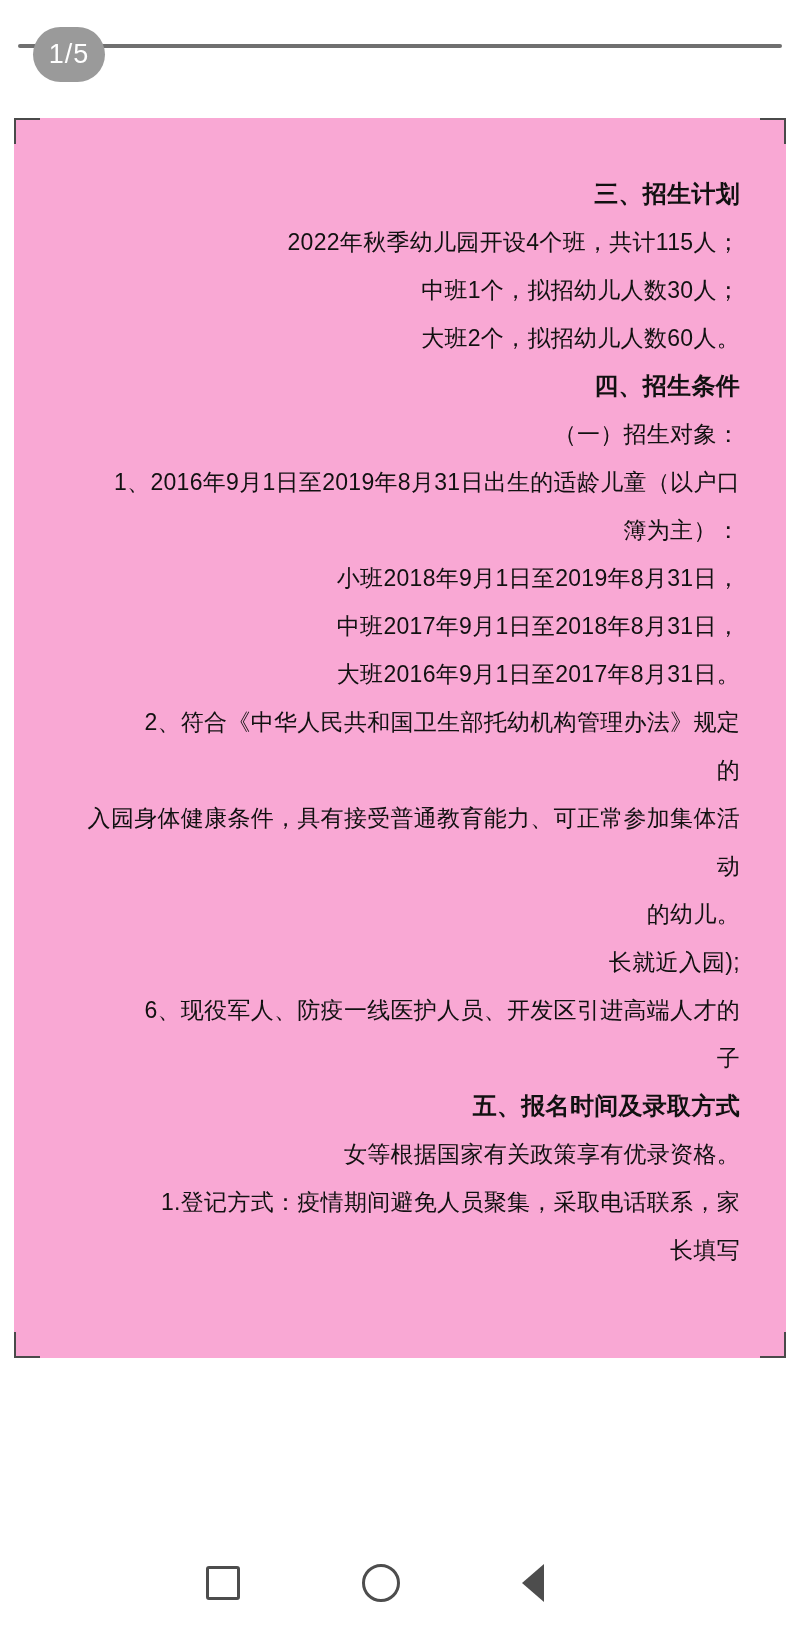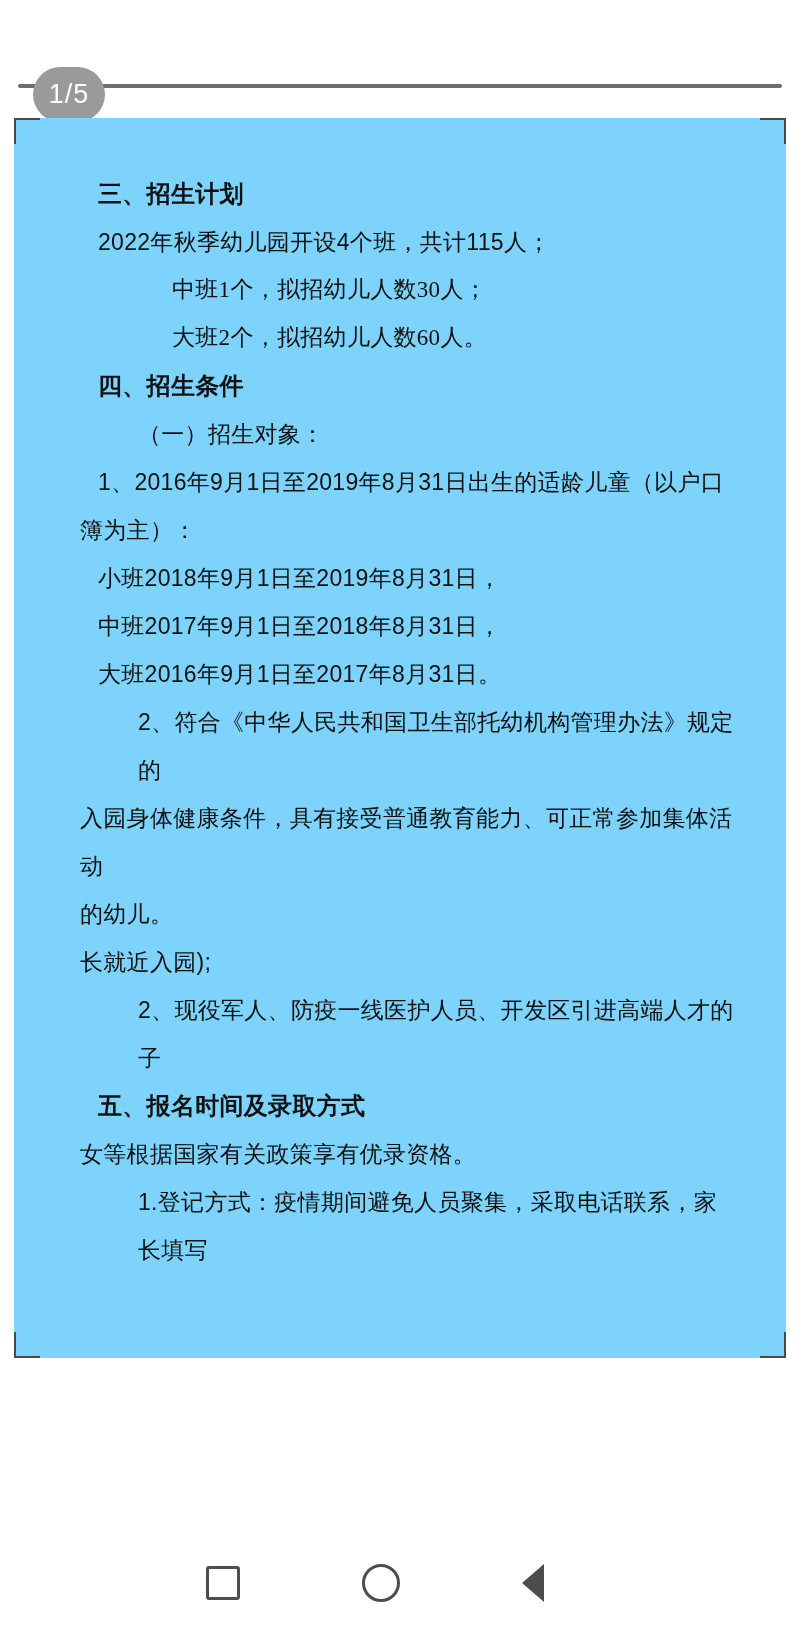--- a/index.html
+++ b/index.html
@@ -14,21 +14,20 @@
     font-family: "Liberation Sans", sans-serif;
     overflow: hidden;
   }
 
   
   #top-area {
     position: absolute;
     left: 0; top: 0;
     width: 800px;
     height: 110px;
-    margin-top: 40px;
   }
   #top-rule {
     position: absolute;
     left: 18px;
     top: 44px;
     width: 764px;
     height: 4px;
     background: #6f6f6f;
     border-radius: 2px;
   }
@@ -49,21 +48,22 @@
     font-family: "Liberation Sans", sans-serif;
   }
 
   
   #page-sheet {
     position: absolute;
     left: 14px;
     top: 118px;
     width: 772px;
     height: 1240px;
-    background: #7dd3fc;
+    background: #f9a8d4;
+    text-align: right;
   }
 
   
   .crop {
     position: absolute;
     width: 26px;
     height: 26px;
   }
   .crop i {
     position: absolute;
@@ -103,21 +103,21 @@
     font-family: "Liberation Sans", sans-serif;
     white-space: pre-wrap;
   }
   .heading {
     font-weight: bold;
     font-size: 24px;
     padding-left: 18px;
   }
   .indent1 { padding-left: 18px; }
   .indent2 { padding-left: 58px; }
-  .indent-deep { padding-left: 92px; font-family: Liberation Serif, serif; }
+  .indent-deep { padding-left: 92px; }
   .flush { padding-left: 0; }
 
   
   #nav-bar {
     position: absolute;
     left: 0;
     bottom: 0;
     width: 800px;
     height: 140px;
     background: #ffffff;
@@ -191,21 +191,21 @@
       <div class="p indent2">（一）招生对象：</div>
       <div class="p indent1">1、2016年9月1日至2019年8月31日出生的适龄儿童（以户口</div>
       <div class="p flush">簿为主）：</div>
       <div class="p indent1">小班2018年9月1日至2019年8月31日，</div>
       <div class="p indent1">中班2017年9月1日至2018年8月31日，</div>
       <div class="p indent1">大班2016年9月1日至2017年8月31日。</div>
       <div class="p indent2">2、符合《中华人民共和国卫生部托幼机构管理办法》规定的</div>
       <div class="p flush">入园身体健康条件，具有接受普通教育能力、可正常参加集体活动</div>
       <div class="p flush">的幼儿。</div>
       <div class="p flush">长就近入园);</div>
-      <div class="p indent2">2、现役军人、防疫一线医护人员、开发区引进高端人才的子</div>
+      <div class="p indent2">6、现役军人、防疫一线医护人员、开发区引进高端人才的子</div>
       <div class="p heading">五、报名时间及录取方式</div>
       <div class="p flush">女等根据国家有关政策享有优录资格。</div>
       <div class="p indent2">1.登记方式：疫情期间避免人员聚集，采取电话联系，家长填写</div>
     </div>
 </div>
 
 <div id="nav-bar">
   <div class="nav-btn" id="nav-square"></div>
   <div class="nav-btn" id="nav-circle"></div>
   <div class="nav-btn" id="nav-back"></div>

